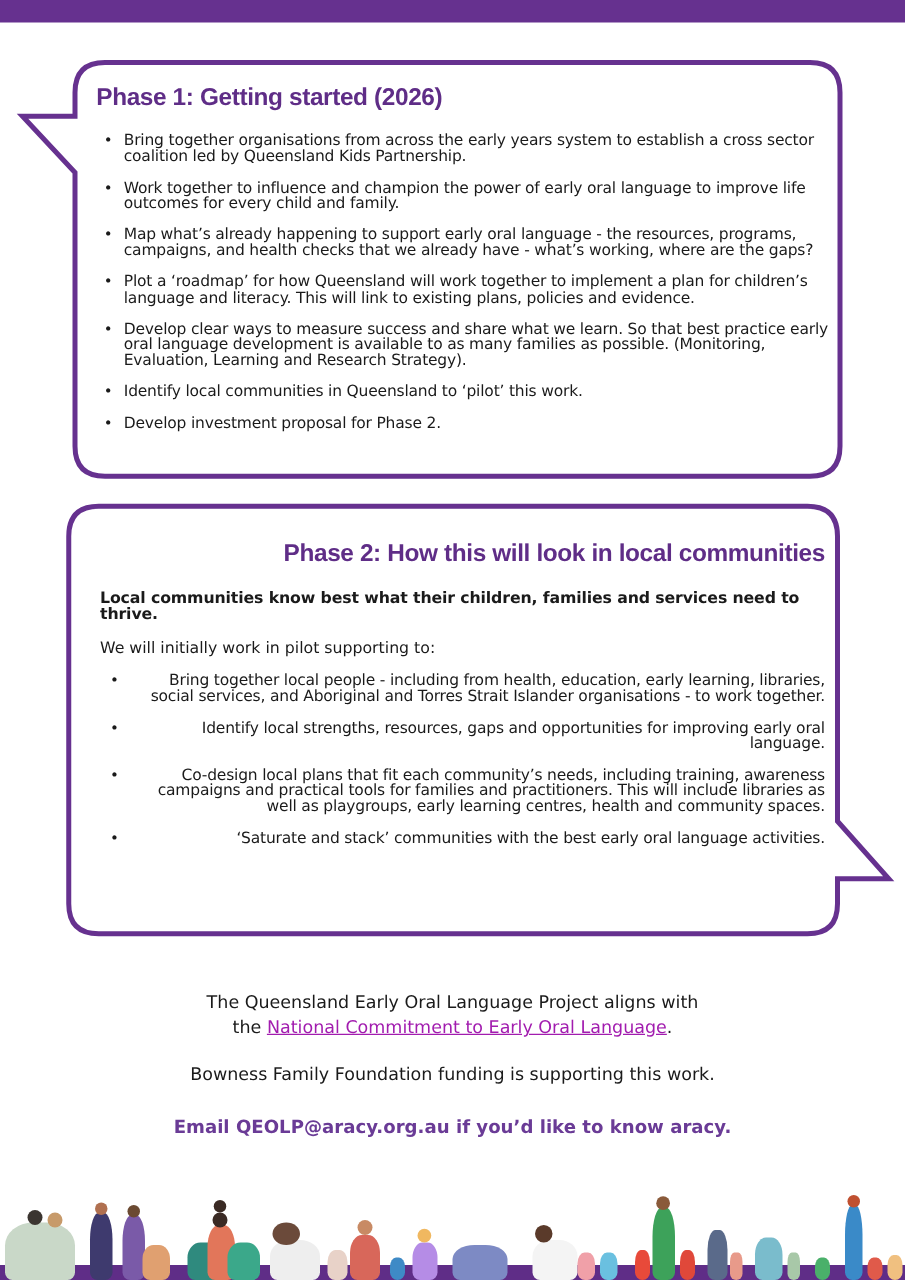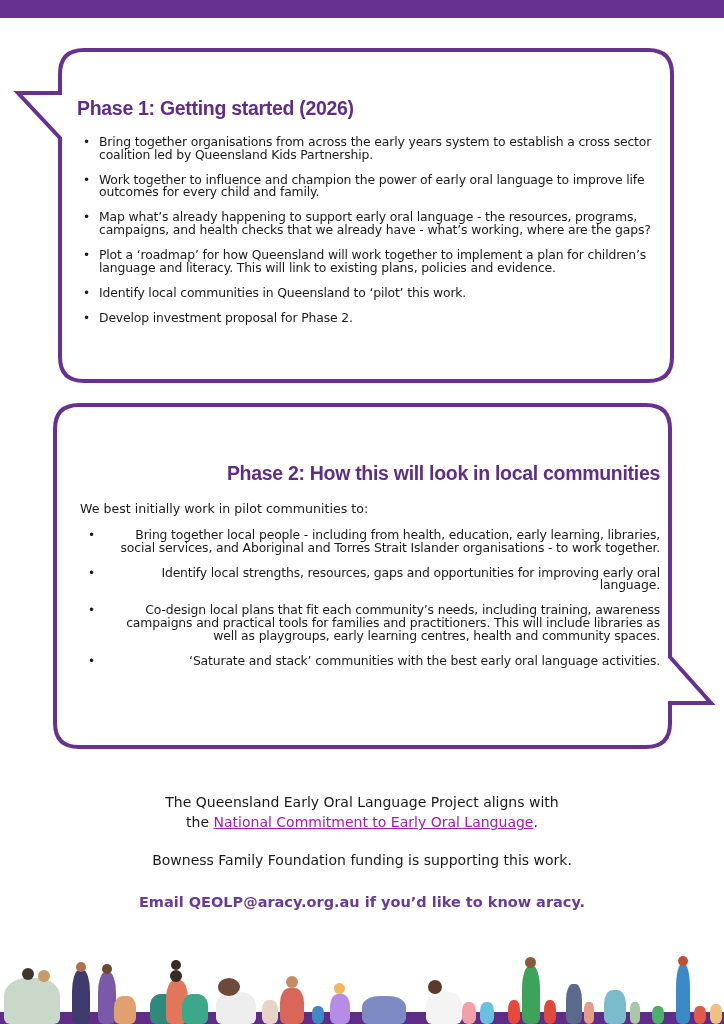--- a/index.html
+++ b/index.html
@@ -1,20 +1,20 @@
 <!DOCTYPE html>
 <html><head>
 <meta charset="utf-8">
 <style>
   html, body { margin: 0; padding: 0; background: #ffffff; }
   body { width: 724px; height: 1024px; position: relative; overflow: hidden;
          font-family: "DejaVu Sans", sans-serif; color: #1a1a1a; }
   .top-band { position: absolute; left: 0; top: 0; width: 724px; height: 18px; background: #66318f; }
   svg.bubbles { position: absolute; left: 0; top: 0; width: 724px; height: 1024px; pointer-events: none; }
-  .phase { position: absolute; margin-top: 30px; }
+  .phase { position: absolute; }
   .phase h2 { margin: 0; font-family: "Liberation Sans", sans-serif; font-weight: bold; color: #5f2d87;
               font-size: 19.5px; letter-spacing: -0.3px; }
   .phase ul { list-style: none; margin: 0; padding: 0; }
   .phase li { position: relative; padding-left: 22px; font-size: 12.4px; line-height: 12.6px;
               letter-spacing: -0.15px; }
   .phase li::before { content: "•"; position: absolute; left: 6px; top: 0; font-size: 12px; }
   #p1 { left: 77px; top: 67px; width: 590px; }
   #p1 h2 { margin-bottom: 16px; }
   #p1 li { margin-bottom: 12.5px; }
   #p2 { left: 80px; top: 432px; width: 580px; }
@@ -43,28 +43,30 @@
   <path d="M79 405 H646 Q670 405 670 429 V657 L711 703 H670 V723 Q670 747 646 747 H79 Q55 747 55 723 V429 Q55 405 79 405 Z" fill="none" stroke="#66318f" stroke-width="4" stroke-linejoin="miter"></path>
 </svg>
 
 <section id="p1" class="phase">
   <h2>Phase 1: Getting started (2026)</h2>
   <ul>
     <li>Bring together organisations from across the early years system to establish a cross sector coalition led by Queensland Kids Partnership.</li>
     <li>Work together to influence and champion the power of early oral language to improve life outcomes for every child and family.</li>
     <li>Map what’s already happening to support early oral language - the resources, programs, campaigns, and health checks that we already have - what’s working, where are the gaps?</li>
     <li>Plot a ‘roadmap’ for how Queensland will work together to implement a plan for children’s language and literacy. This will link to existing plans, policies and evidence.</li>
+    <li>Develop clear ways to measure success and share what we learn. So that best practice early oral language development is available to as many families as possible. (Monitoring, Evaluation, Learning and Research Strategy).</li>
     <li>Identify local communities in Queensland to ‘pilot’ this work.</li>
     <li>Develop investment proposal for Phase 2.</li>
   </ul>
 </section>
 
 <section id="p2" class="phase">
   <h2>Phase 2: How this will look in local communities</h2>
-  <p class="intro">We best initially work in pilot communities to:</p>
+  <p class="lead">Local communities know best what their children, families and services need to thrive.</p>
+  <p class="intro">We will initially work in pilot supporting to:</p>
   <ul>
     <li>Bring together local people - including from health, education, early learning, libraries, social services, and Aboriginal and Torres Strait Islander organisations - to work together.</li>
     <li>Identify local strengths, resources, gaps and opportunities for improving early oral language.</li>
     <li>Co-design local plans that fit each community’s needs, including training, awareness campaigns and practical tools for families and practitioners. This will include libraries as well as playgroups, early learning centres, health and community spaces.</li>
     <li>‘Saturate and stack’ communities with the best early oral language activities.</li>
   </ul>
 </section>
 
 <div class="footer f1">
   <div>The Queensland Early Oral Language Project aligns with</div>

